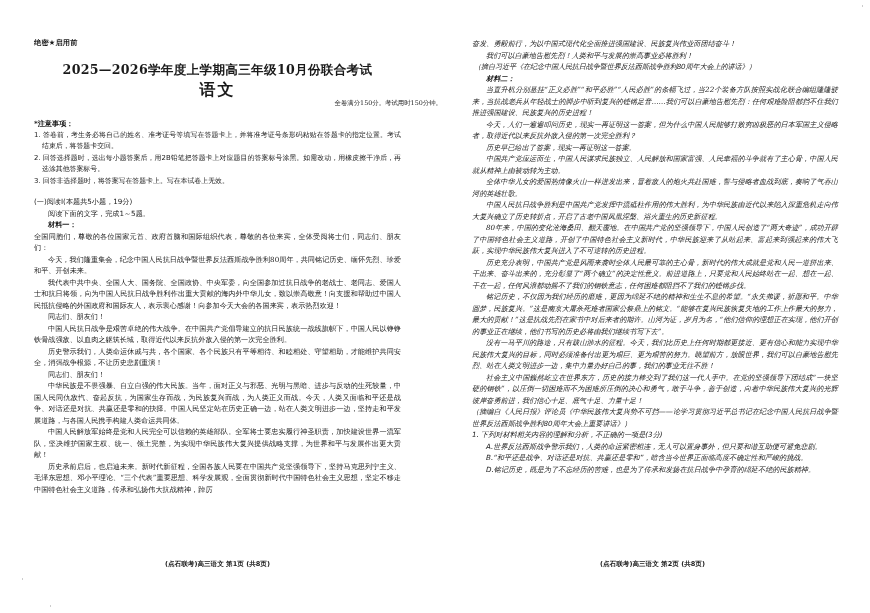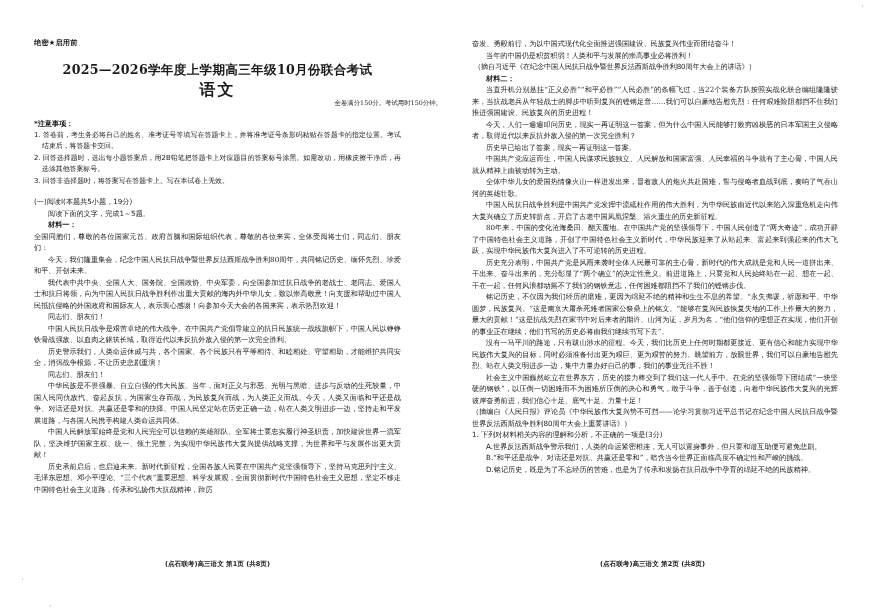--- a/index.html
+++ b/index.html
@@ -58,23 +58,23 @@
       <p class="tx ind">中国人民解放军始终是党和人民完全可以信赖的英雄部队。全军将士要忠实履行神圣职责，加快建设世界一流军队，坚决维护国家主权、统一、领土完整，为实现中华民族伟大复兴提供战略支撑，为世界和平与发展作出更大贡献！</p>
       <p class="tx ind">历史承前启后，也启迪未来。新时代新征程，全国各族人民要在中国共产党坚强领导下，坚持马克思列宁主义、毛泽东思想、邓小平理论、“三个代表”重要思想、科学发展观，全面贯彻新时代中国特色社会主义思想，坚定不移走中国特色社会主义道路，传承和弘扬伟大抗战精神，踔厉</p>
     </div>
 
     <div class="footer">(点石联考)高三语文 第1页 (共8页)</div>
     <div class="speck" style="left:22px;top:578px;"></div>
     <div class="speck" style="left:50px;top:605px;"></div>
   </div>
 
   <div class="page right">
-    <div class="col" style="top:38px;">
+    <div class="col" style="top:38px;font-style:italic;">
       <p class="tx">奋发、勇毅前行，为以中国式现代化全面推进强国建设、民族复兴伟业而团结奋斗！</p>
-      <p class="tx ind">当年的中国仍是积贫积弱！人类和平与发展的崇高事业必将胜利！</p>
+      <p class="tx ind">我们可以自豪地告慰先烈！人类和平与发展的崇高事业必将胜利！</p>
       <p class="tx sans" style="padding-left:2px;letter-spacing:-0.15px;">（摘自习近平《在纪念中国人民抗日战争暨世界反法西斯战争胜利80周年大会上的讲话》）</p>
       <p class="tx ind bold">材料二：</p>
       <p class="tx ind">当直升机分别悬挂“正义必胜”“和平必胜”“人民必胜”的条幅飞过，当22个装备方队按照实战化联合编组隆隆驶来，当抗战老兵从年轻战士的脚步中听到复兴的铿锵足音……我们可以自豪地告慰先烈：任何艰难险阻都挡不住我们推进强国建设、民族复兴的历史进程！</p>
       <p class="tx ind">今天，人们一遍遍叩问历史，现实一再证明这一答案，但为什么中国人民能够打败穷凶极恶的日本军国主义侵略者，取得近代以来反抗外敌入侵的第一次完全胜利？</p>
       <p class="tx ind">历史早已给出了答案，现实一再证明这一答案。</p>
       <p class="tx ind">中国共产党应运而生，中国人民谋求民族独立、人民解放和国家富强、人民幸福的斗争就有了主心骨，中国人民就从精神上由被动转为主动。</p>
       <p class="tx ind">全体中华儿女的爱国热情像火山一样迸发出来，冒着敌人的炮火共赴国难，誓与侵略者血战到底，奏响了气吞山河的英雄壮歌。</p>
       <p class="tx ind">中国人民抗日战争胜利是中国共产党发挥中流砥柱作用的伟大胜利，为中华民族由近代以来陷入深重危机走向伟大复兴确立了历史转折点，开启了古老中国凤凰涅槃、浴火重生的历史新征程。</p>
       <p class="tx ind">80年来，中国的变化沧海桑田、翻天覆地。在中国共产党的坚强领导下，中国人民创造了“两大奇迹”，成功开辟了中国特色社会主义道路，开创了中国特色社会主义新时代，中华民族迎来了从站起来、富起来到强起来的伟大飞跃，实现中华民族伟大复兴进入了不可逆转的历史进程。</p>
       <p class="tx ind">历史充分表明，中国共产党是风雨来袭时全体人民最可靠的主心骨，新时代的伟大成就是党和人民一道拼出来、干出来、奋斗出来的，充分彰显了“两个确立”的决定性意义。前进道路上，只要党和人民始终站在一起、想在一起、干在一起，任何风浪都动摇不了我们的钢铁意志，任何困难都阻挡不了我们的铿锵步伐。</p>

